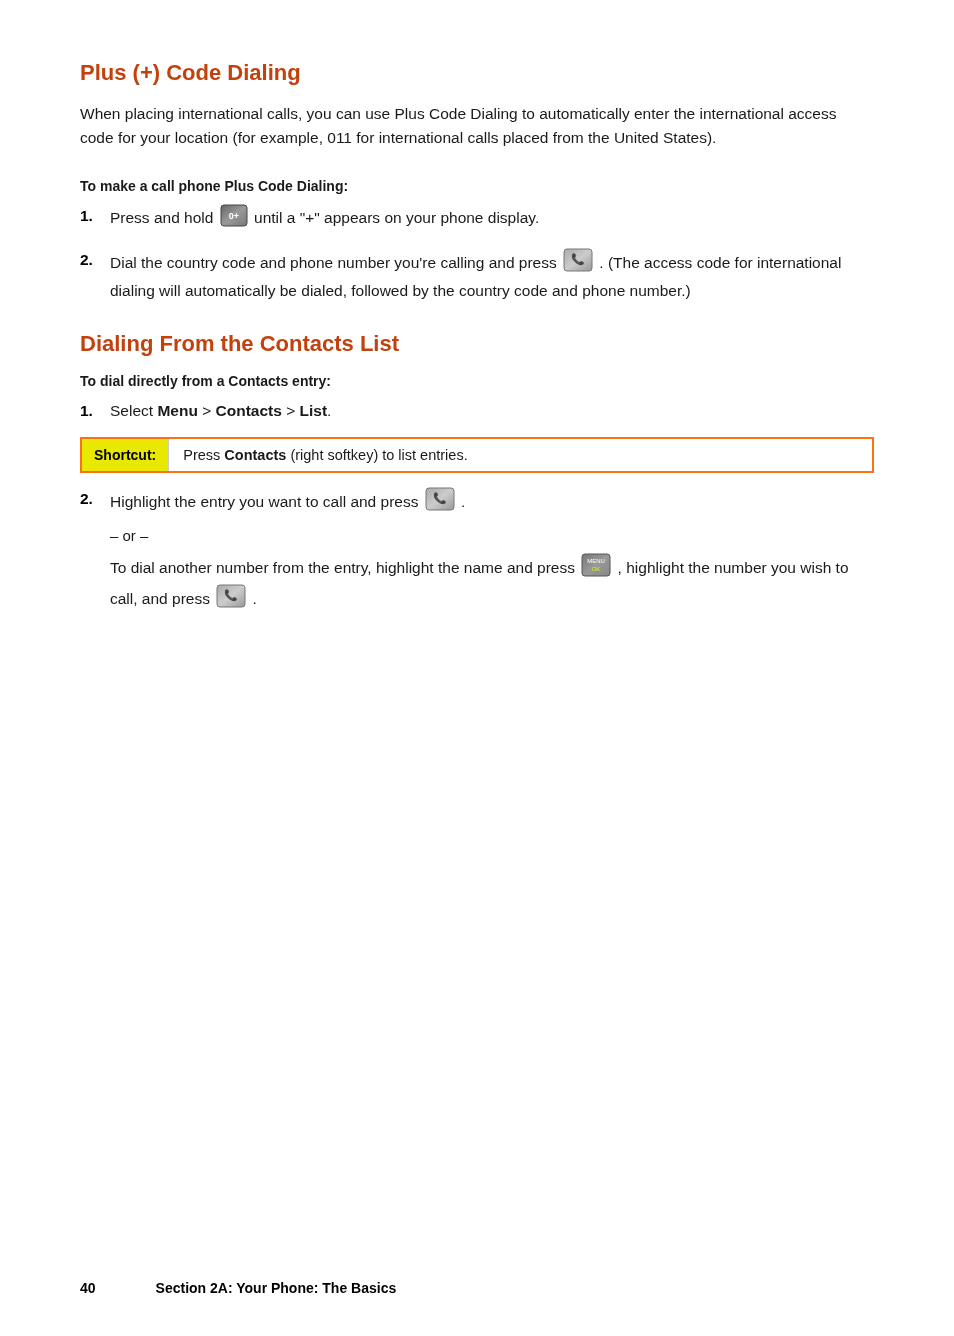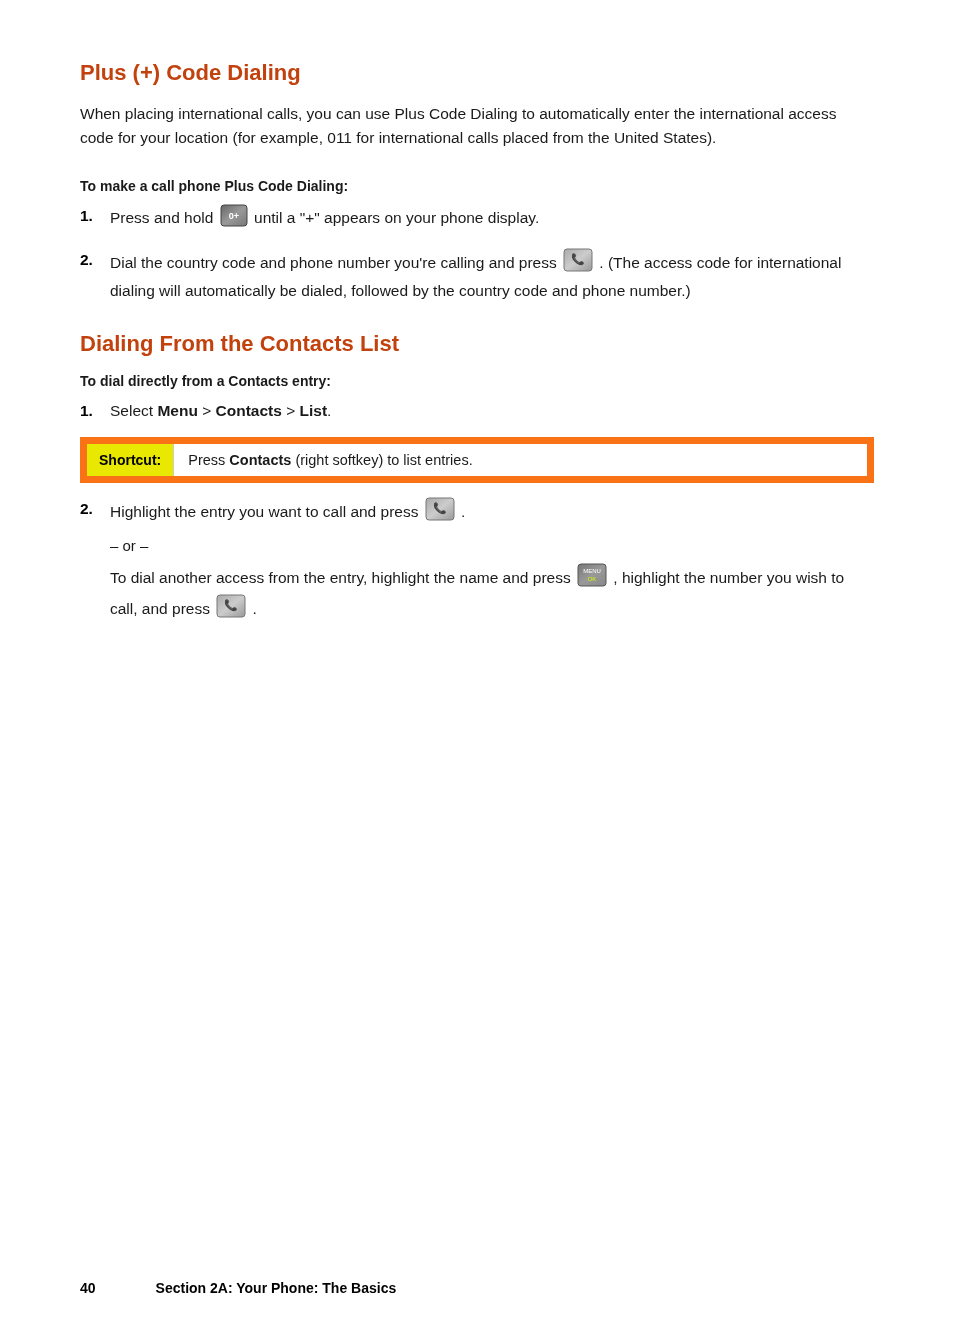--- a/index.html
+++ b/index.html
@@ -59,21 +59,21 @@
       color: #000;
     }
 
     .list-content {
       flex: 1;
     }
 
     .shortcut-box {
       display: flex;
       align-items: center;
-      border: 7px solid #f97316;
+      border: 2px solid #f97316;
       margin: 14px 0 14px 0;
       background: #fff;
     }
 
     .shortcut-label {
       background: #e8e800;
       color: #000;
       font-weight: bold;
       font-size: 14px;
       padding: 8px 12px;
@@ -222,21 +222,21 @@
               </linearGradient>
             </defs>
             <rect x="1" y="1" width="28" height="22" rx="3" fill="url(#kg3)" stroke="#777" stroke-width="1"></rect>
             <text x="15" y="15" text-anchor="middle" font-size="11" fill="#3a5a00" font-weight="bold" font-family="Arial">📞</text>
           </svg>
         </span>
         <span>.</span>
         <br>
         <div class="or-divider">– or –</div>
         <div>
-          <span>To dial another access from the entry, highlight the name and press </span>
+          <span>To dial another number from the entry, highlight the name and press </span>
           <span class="btn-icon">
             <svg width="30" height="24" viewBox="0 0 30 24">
               <defs>
                 <linearGradient id="kg4" x1="0%" y1="0%" x2="100%" y2="100%">
                   <stop offset="0%" style="stop-color:#777"></stop>
                   <stop offset="50%" style="stop-color:#999"></stop>
                   <stop offset="100%" style="stop-color:#888"></stop>
                 </linearGradient>
               </defs>
               <rect x="1" y="1" width="28" height="22" rx="3" fill="url(#kg4)" stroke="#555" stroke-width="1"></rect>

